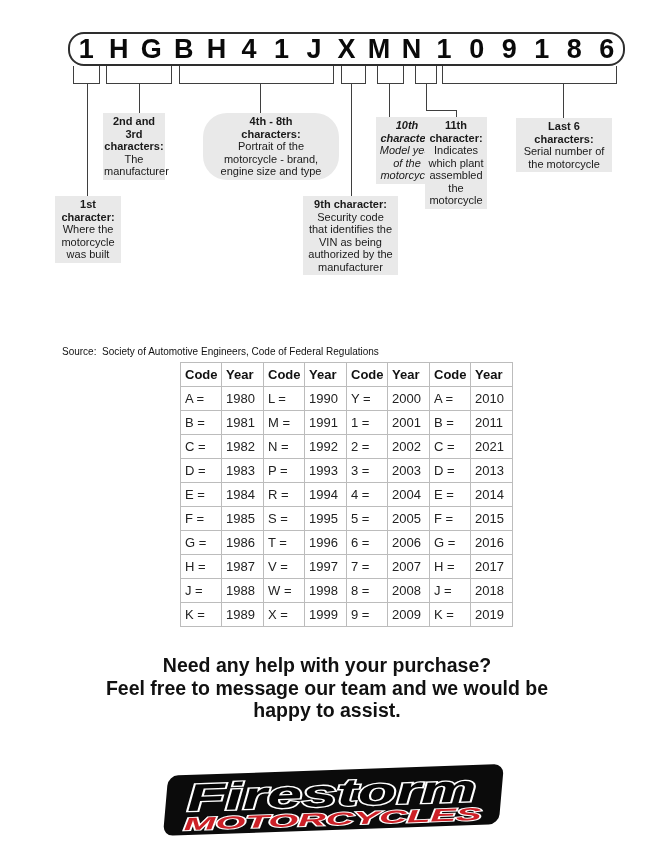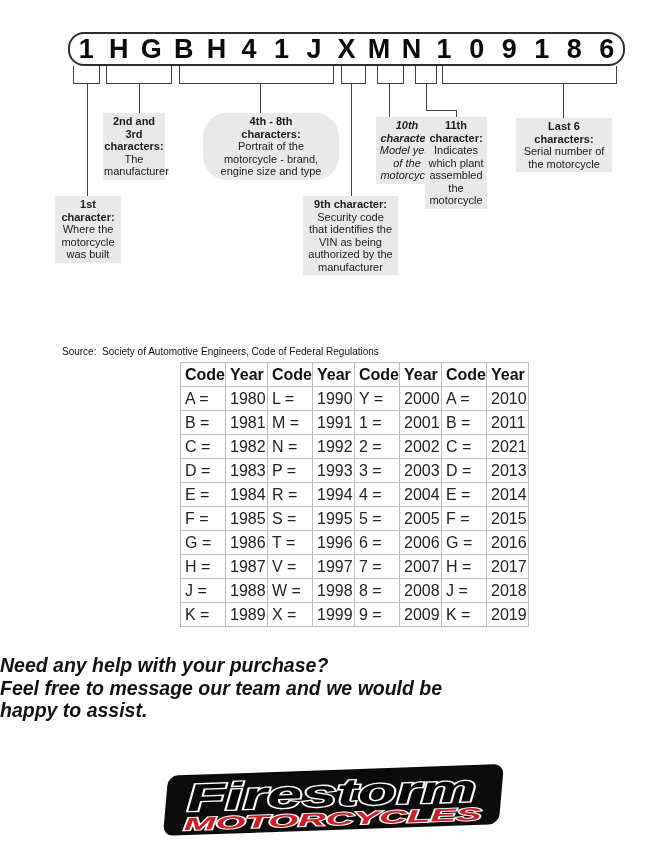--- a/index.html
+++ b/index.html
@@ -47,34 +47,34 @@
   .co3{left:203px;top:113px;width:136px;border-radius:24px;}
   .co4{left:303px;top:196px;width:95px;}
   .co5{left:376px;top:117px;width:62px;font-style:italic;}
   .co6{left:425px;top:117px;width:62px;}
   .co7{left:516px;top:118px;width:96px;}
   
   .source{position:absolute;left:62px;top:298px;font-size:10px;color:#111;white-space:pre-wrap;margin-top:48px;}
   
   .year-table{
     position:absolute;left:180px;top:362px;border-collapse:collapse;
-    font-size:16px;color:#222;table-layout:fixed;padding-left:9px;
+    font-size:13px;color:#222;table-layout:fixed;padding-left:9px;
   }
   .year-table th,.year-table td{
     border:1px solid #bcbcbc;height:23px;padding:0 0 0 4px;text-align:left;
     white-space:nowrap;overflow:hidden;
   }
   .year-table th{font-weight:bold;width:36px;color:#111;}
   .year-table th:nth-child(even){width:37px;}
   .year-table td{font-weight:normal;width:36px;}
   .year-table td:nth-child(even){width:37px;}
   
   .help{
-    position:absolute;left:0;top:654px;width:654px;
-    font-weight:bold;font-size:19.5px;line-height:22.5px;color:#111;white-space:pre-line;font-style:italic;
+    position:absolute;left:0;top:654px;width:654px;text-align:center;
+    font-weight:bold;font-size:19.5px;line-height:22.5px;color:#111;white-space:pre-line;
   }
   
   .logo-svg{position:absolute;left:152px;top:764px;}
 </style>
 </head>
 <body>
 
 <div class="canvas">
 
   <div class="vin-box">

